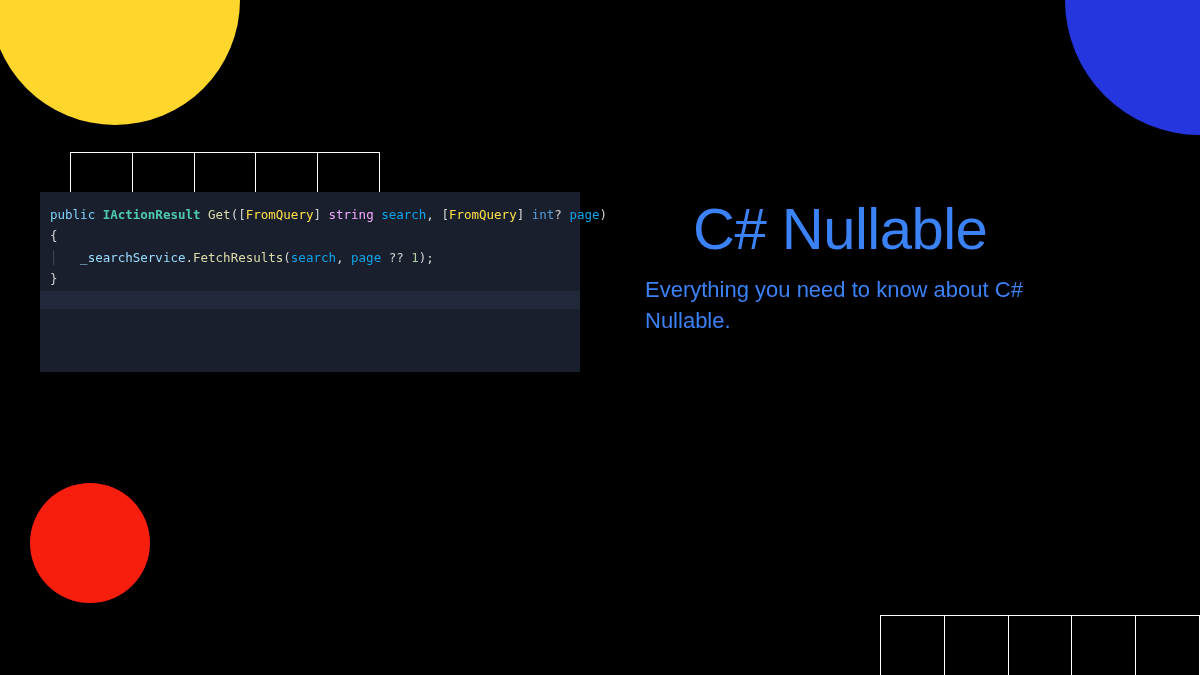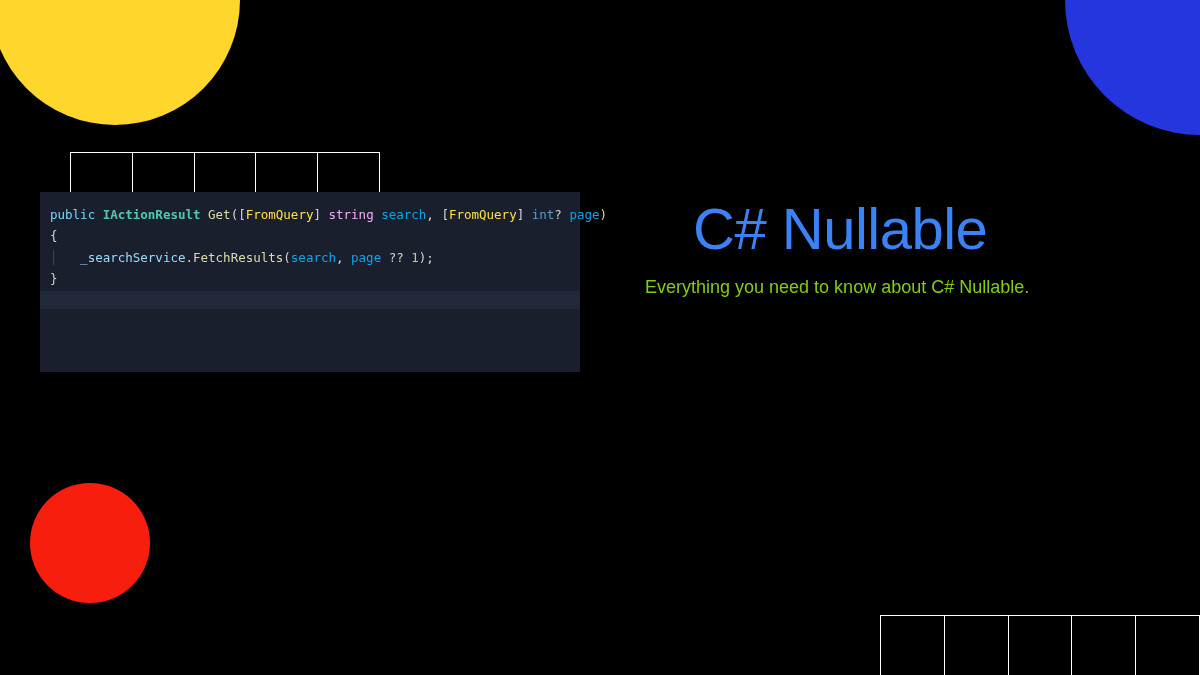--- a/index.html
+++ b/index.html
@@ -116,22 +116,22 @@
       color: #3b82f6;
       font-size: 58px;
       font-weight: 400;
       letter-spacing: -0.5px;
       margin-left: 48px;
     }
     .subtitle {
       position: absolute;
       top: 275px;
       left: 645px;
-      color: #84cc16;
-      font-size: 18px;
+      color: #3b82f6;
+      font-size: 22px;
       font-weight: 400;
       line-height: 1.4;
       max-width: 450px;
     }
   </style>
 </head>
 <body>
 
 <div class="yellow-circle"></div>
 <div class="blue-quarter"></div>

